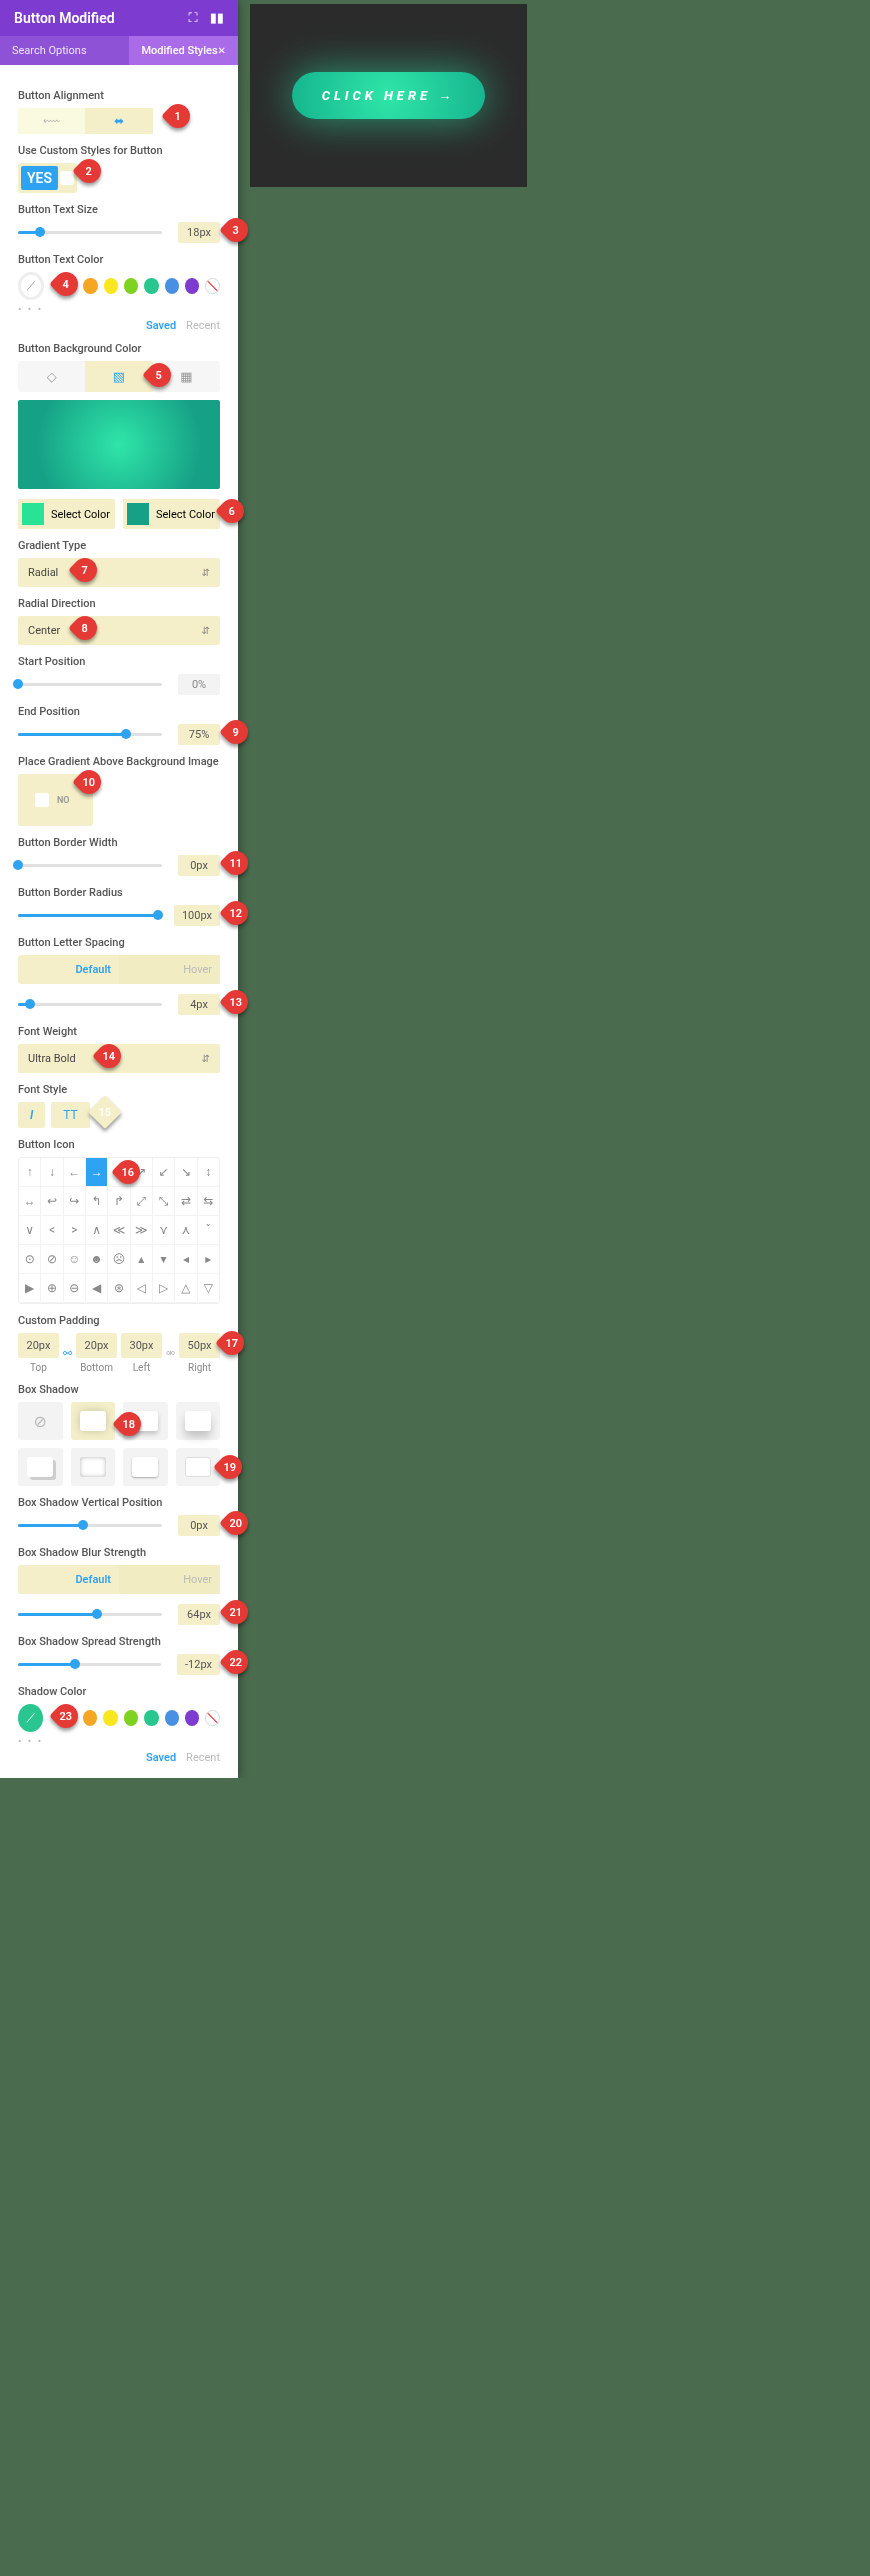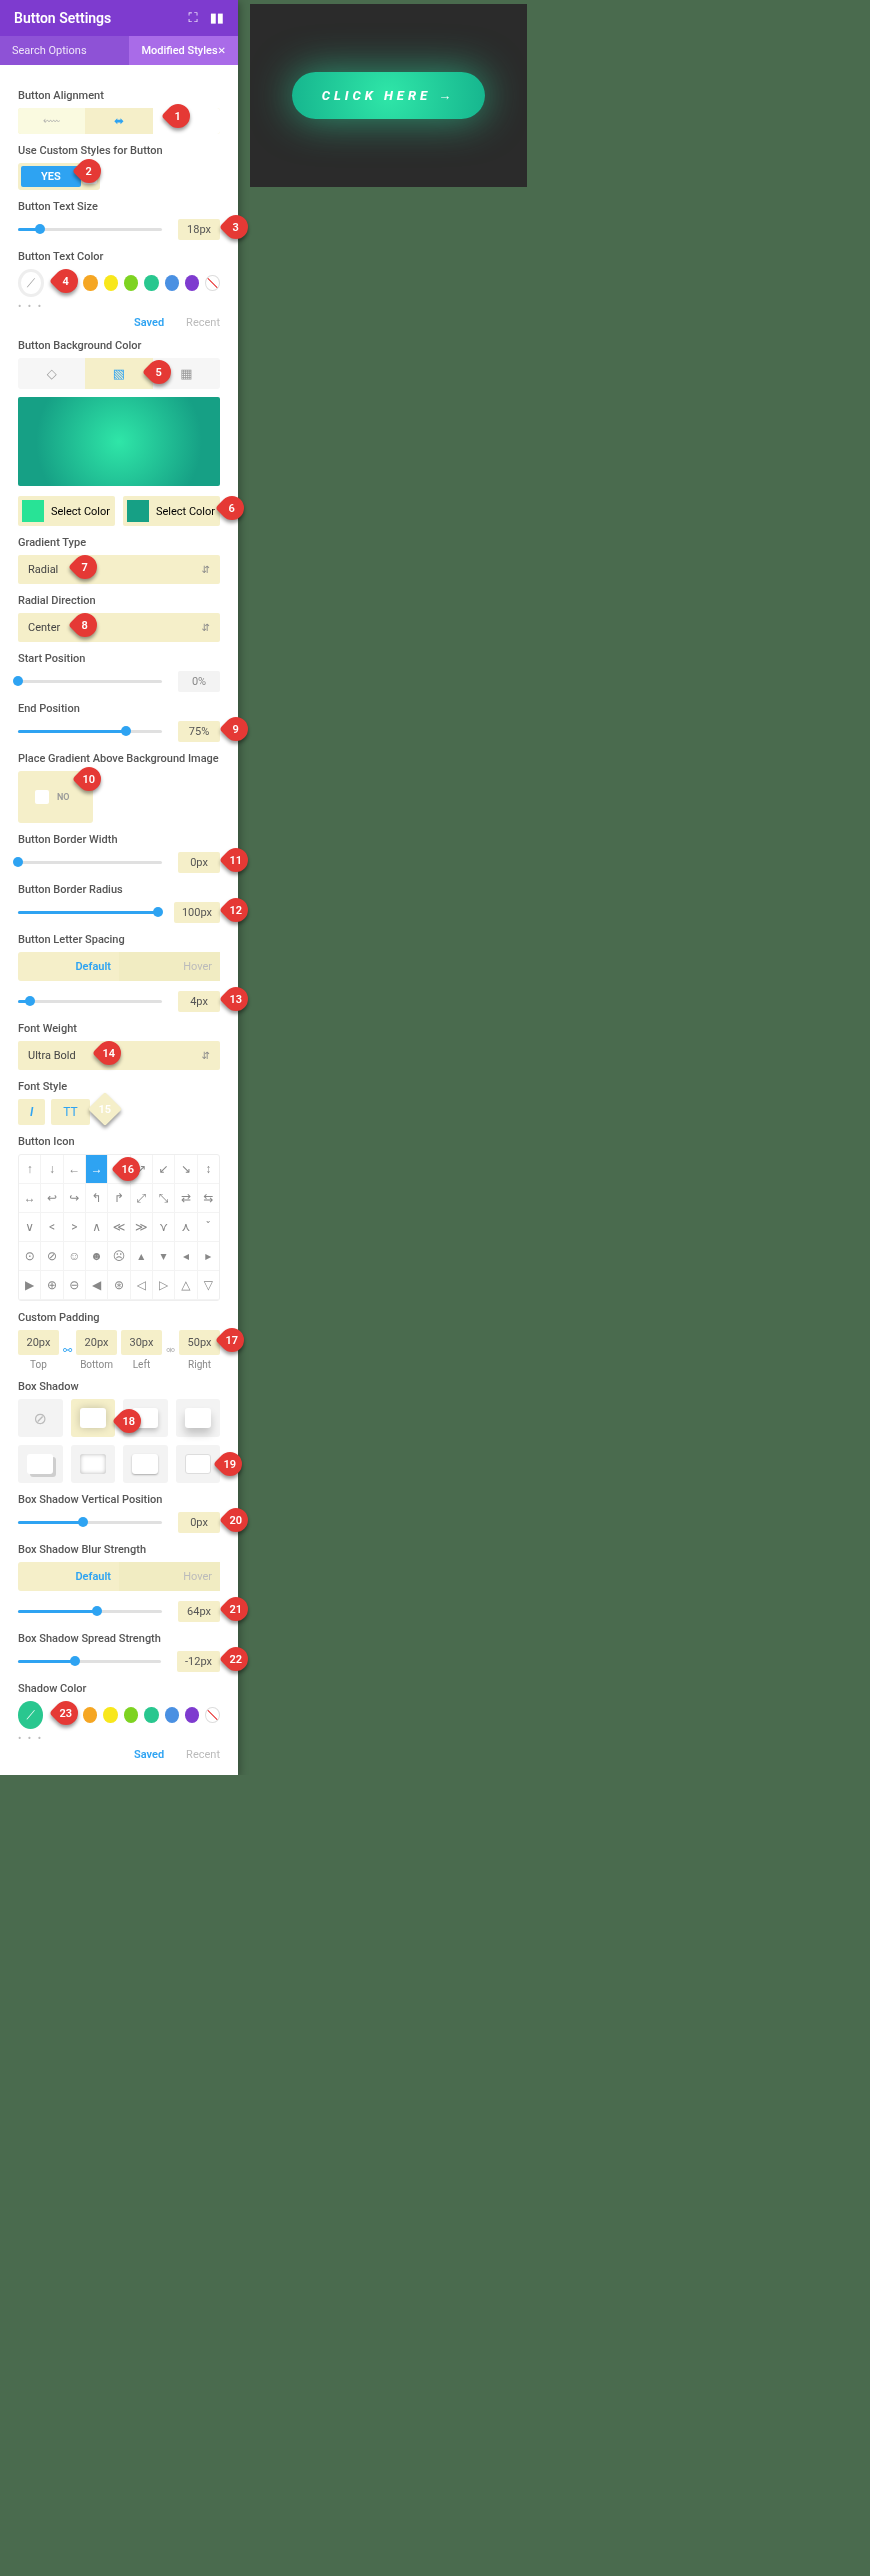--- a/index.html
+++ b/index.html
@@ -13,38 +13,38 @@
 .tab-row div{padding:8px 12px;cursor:pointer}
 .tab-row .search{flex:1;color:rgba(255,255,255,.85)}
 .tab-row .modified{background:#a96be8;display:flex;align-items:center;font-weight:500}
 .tab-row .modified .x{font-size:10px}
 .body{padding:14px 18px}
 .label{font-size:11px;color:#555;margin:10px 0 6px;font-weight:500}
 .align-group{display:flex;background:#f5efc9;border-radius:3px;overflow:hidden}
 .align-group div{flex:1;text-align:center;padding:6px 0;cursor:pointer;font-size:12px;color:#aaa}
 .align-group .sel{background:#f5efc9}
 .toggle{display:inline-flex;background:#f5efc9;padding:3px;border-radius:3px;align-items:center}
-.toggle .yes{background:#2ea3f2;color:#fff;font-size:11px;font-weight:600;padding:4px 20px;border-radius:2px}
+.toggle .yes{background:#2ea3f2;color:#fff;font-size:14px;font-weight:600;padding:4px 6px;border-radius:2px}
 .toggle .knob{width:14px;height:14px;background:#fff;border-radius:2px;margin-left:2px}
 .toggle-no{display:inline-flex;background:#f5efc9;padding:17px;border-radius:3px;align-items:center}
 .toggle-no .knob{width:14px;height:14px;background:#fff;border-radius:2px;margin-right:2px}
 .toggle-no .no{color:#999;font-size:9px;font-weight:600;padding:4px 6px}
 .slider-row{display:flex;align-items:center;gap:16px}
 .slider{flex:1;height:3px;background:#e0e0e0;border-radius:2px;position:relative}
 .slider .fill{position:absolute;height:100%;background:#2ea3f2;border-radius:2px;left:0}
 .slider .thumb{position:absolute;width:10px;height:10px;background:#2ea3f2;border-radius:50%;top:-4px;transform:translateX(-50%)}
 .val{background:#f5efc9;padding:4px 8px;font-size:11px;min-width:42px;text-align:center;border-radius:2px;color:#555}
 .val-plain{background:#f3f3f3;padding:4px 8px;font-size:11px;min-width:42px;text-align:center;border-radius:2px;color:#888}
 .color-row{display:flex;align-items:center;gap:6px}
 .eyedrop{width:28px;height:28px;border:3px solid #eee;border-radius:50%;display:flex;align-items:center;justify-content:center;cursor:pointer;color:#999;font-size:12px}
 .eyedrop-active{width:28px;height:28px;background:#29c78f;border-radius:50%;display:flex;align-items:center;justify-content:center;cursor:pointer;color:#fff;font-size:12px}
 .swatch{width:16px;height:16px;border-radius:50%;cursor:pointer}
 .swatch-strike{width:16px;height:16px;border-radius:50%;border:1px solid #ddd;background:linear-gradient(45deg,transparent 45%,#e66 45%,#e66 55%,transparent 55%);cursor:pointer}
 .dots{color:#bbb;font-size:10px;margin-top:4px;letter-spacing:2px}
-.saved-recent{display:flex;justify-content:flex-end;gap:22px;font-size:11px;margin-top:4px}
+.saved-recent{display:flex;justify-content:flex-end;gap:10px;font-size:11px;margin-top:4px}
 .saved{color:#2ea3f2;font-weight:600}
 .recent{color:#bbb}
 .bg-tabs{display:flex;background:#f6f6f6;border-radius:3px;margin-bottom:8px}
 .bg-tabs div{flex:1;text-align:center;padding:8px;cursor:pointer;color:#999;font-size:13px}
 .bg-tabs .active{background:#f5efc9;color:#2ea3f2}
 .gradient-preview{width:100%;height:89px;background:radial-gradient(circle at center,#2fe6a8 0%,#16a085 75%);border-radius:2px;margin-bottom:10px}
 .grad-colors{display:flex;gap:8px}
 .grad-col-btn{flex:1;display:flex;align-items:center;background:#f5efc9;border-radius:2px;padding:4px;cursor:pointer}
 .grad-col-btn .sq{width:22px;height:22px;margin-right:6px}
 .grad-col-btn span{font-size:11px;flex:1;text-align:center}
@@ -76,21 +76,21 @@
 .preview-area{width:277px;height:183px;background:#2b2b2b;margin-left:12px;display:flex;align-items:center;justify-content:center;margin-top:4px}
 .preview-btn{background:radial-gradient(circle at center,#2fe6a8 0%,#16b58e 100%);color:#fff;font-weight:800;font-size:13px;letter-spacing:4px;padding:16px 30px;border-radius:99px;box-shadow:0 0 40px rgba(46,230,168,.6);font-style:italic}
 .rel{position:relative}
 .body-green{background:#fff}
 </style>
 </head>
 <body>
 
 <div class="panel">
   <div class="header">
-    <h1>Button Settings</h1>
+    <h1>Button Modified</h1>
     <div class="header-icons">
       <span>⛶</span>
       <span>▮▮</span>
     </div>
   </div>
   <div class="tab-row">
     <div class="search">Search Options</div>
     <div class="modified">
       <span>Modified Styles</span>
       <span class="x">✕</span>

